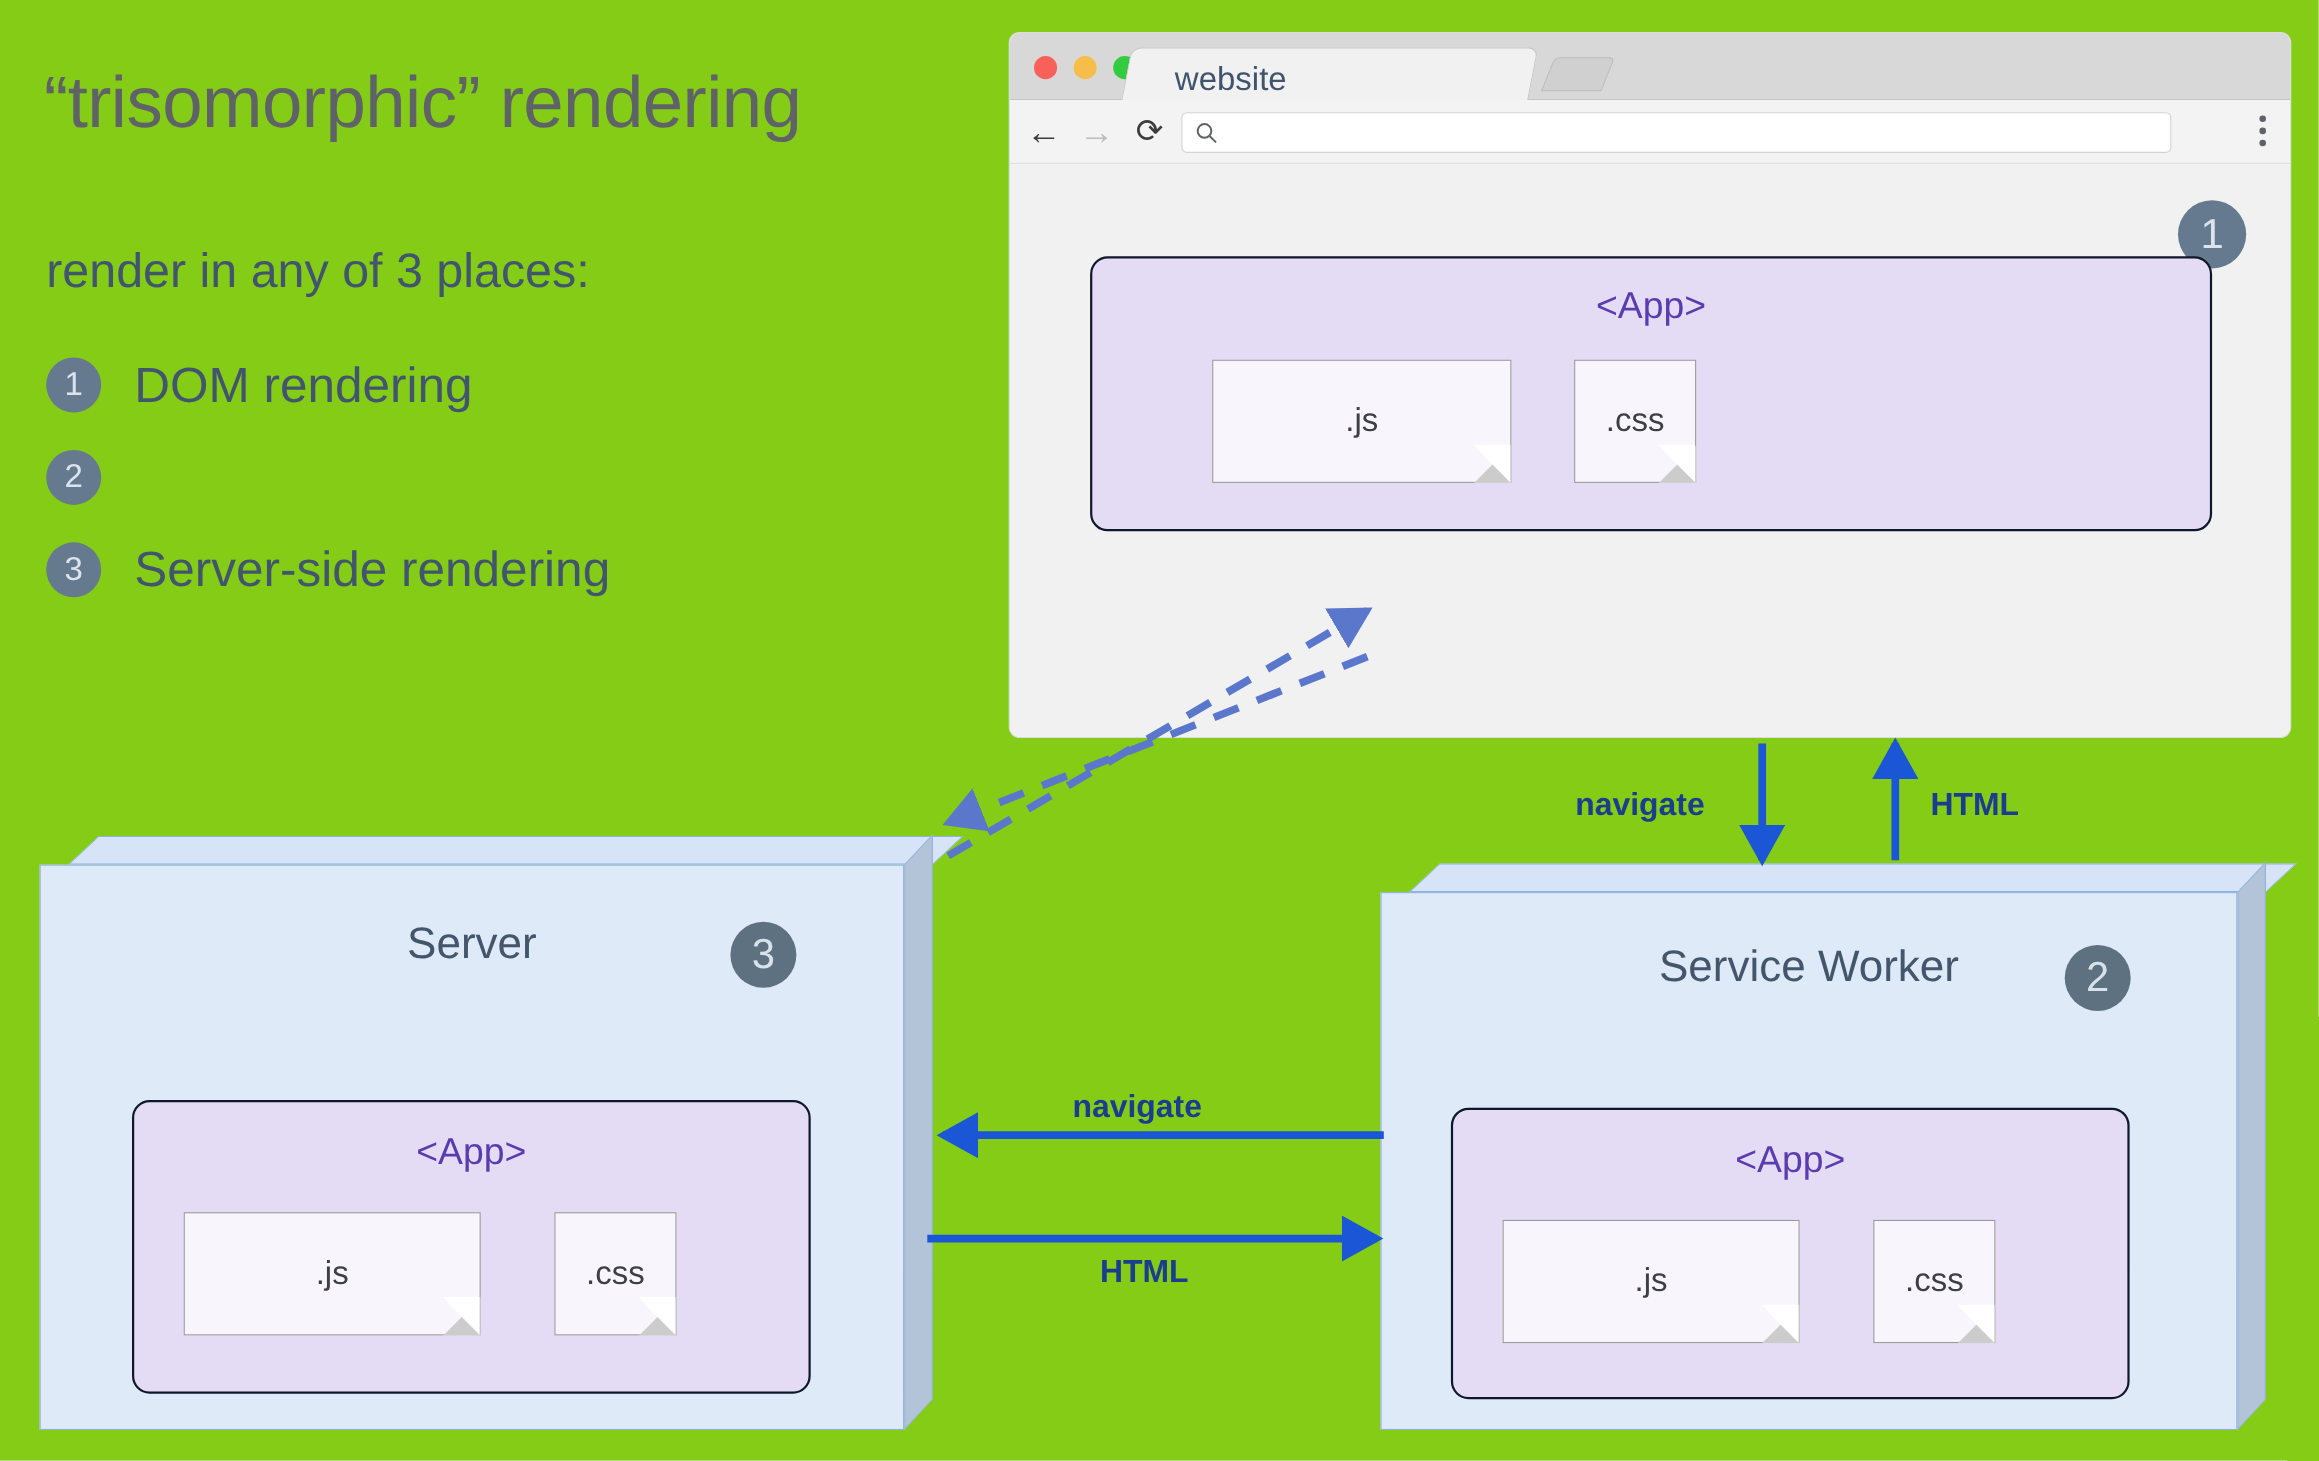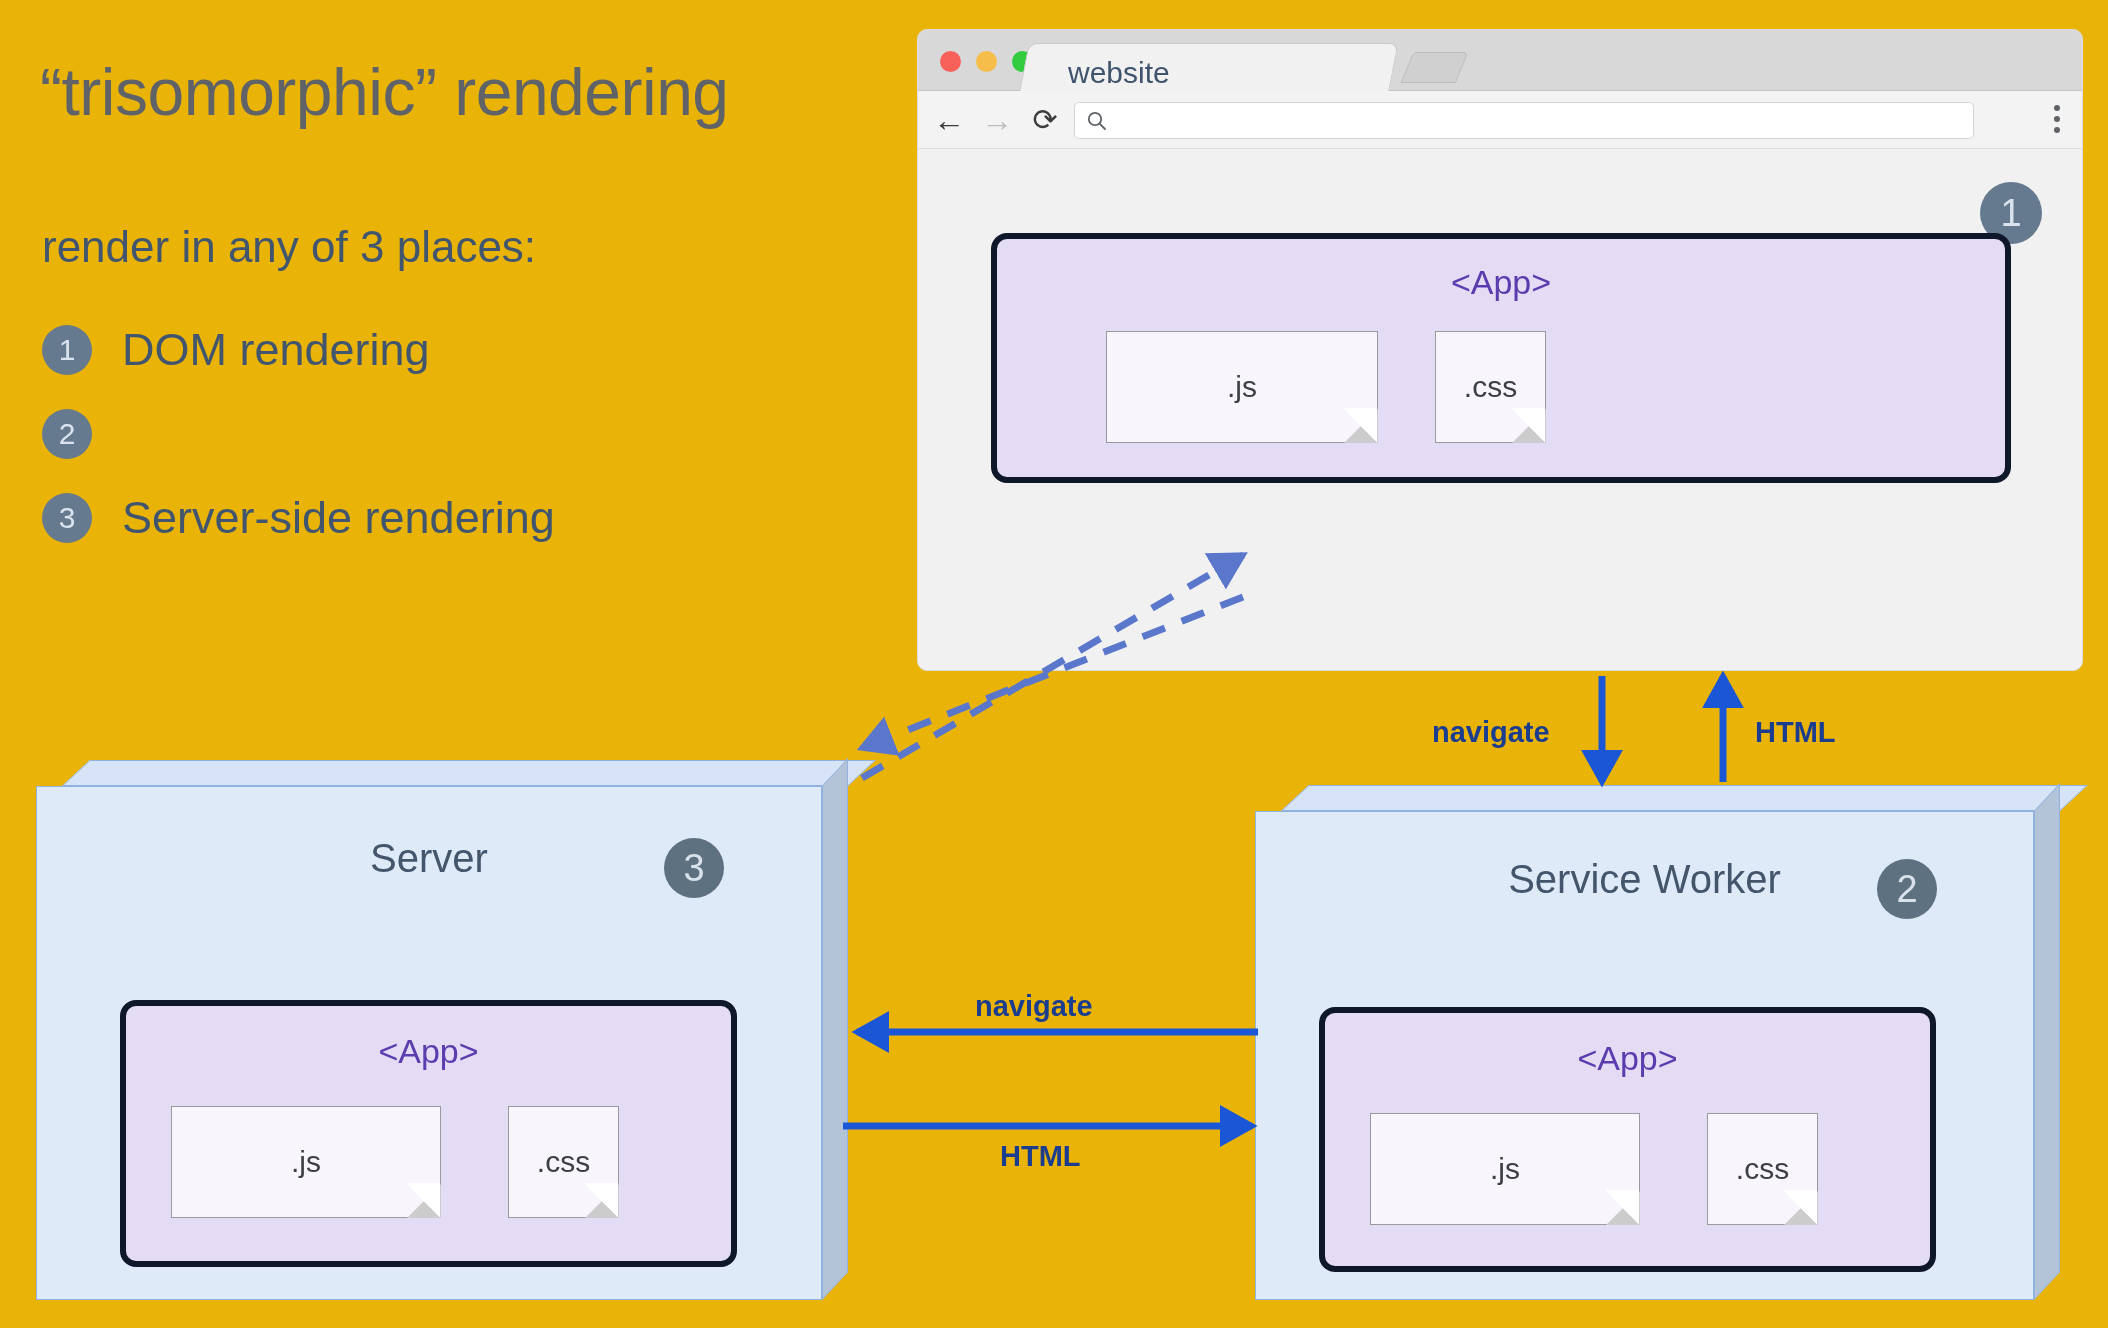--- a/index.html
+++ b/index.html
@@ -6,21 +6,21 @@
   html, body {
     margin: 0; padding: 0;
     width: 2108px; height: 1328px;
     background: #ffffff;
     font-family: "Liberation Sans", sans-serif;
     overflow: hidden;
   }
   #stage {
     position: relative;
     width: 2108px; height: 1328px;
-    background: #eab308;
+    background: #84cc16;
   }
 
   
   #title {
     position: absolute; left: 40px; top: 58px;
     font-size: 66px; line-height: 1.05;
     color: #5f6368; font-weight: 400;
     letter-spacing: -0.5px;
     white-space: nowrap;
   }
@@ -143,21 +143,21 @@
     width: 62px; height: 62px; border-radius: 50%;
     background: #65798f; color: #dbe4ee;
     display: flex; align-items: center; justify-content: center;
     font-size: 38px; line-height: 1;
   }
 
   
   .app-panel {
     position: absolute;
     background: #e4dcf4;
-    border: 6px solid #0f172a;
+    border: 2px solid #0f172a;
     border-radius: 16px;
     padding-left: 41px;
   }
   .app-title {
     position: absolute; left: 0; right: 0;
     text-align: center;
     color: #5b3cae;
     font-size: 34px;
   }
   

